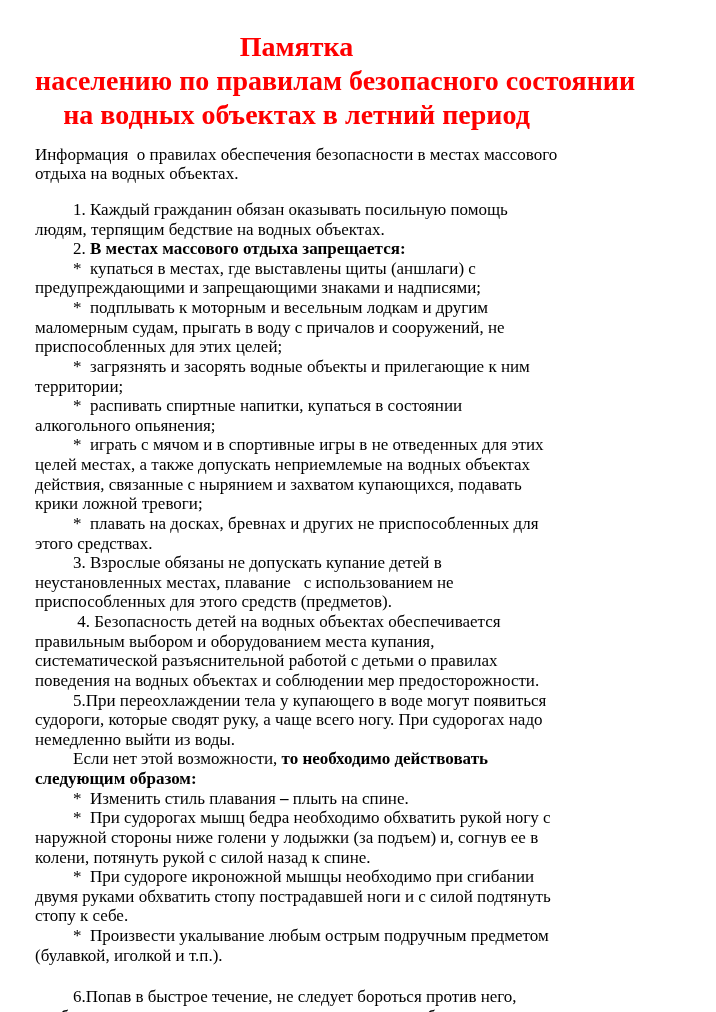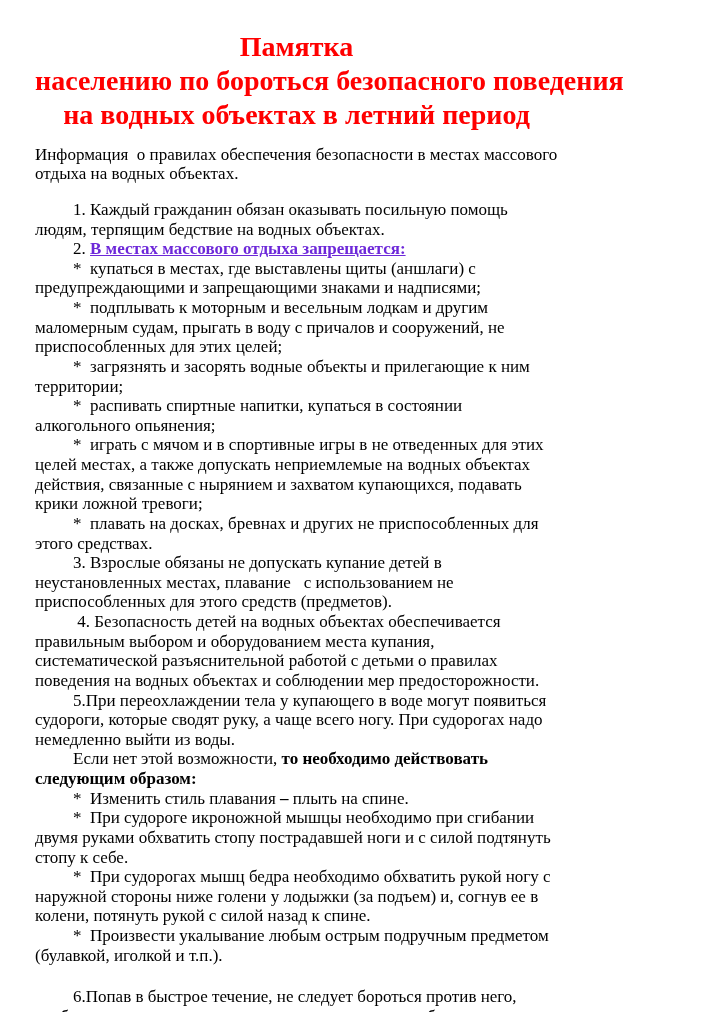--- a/index.html
+++ b/index.html
@@ -36,23 +36,22 @@
   .para {
     margin: 0;
     font-size: 17px;
     line-height: 1.155;
     text-indent: 38px;
     white-space: pre-wrap;
     text-align: left;
   }
   .para.no-indent { text-indent: 0; }
   .rules-link {
-    color: #6d28d9;
+    color: #000000;
     font-weight: bold;
-    text-decoration: underline;
     cursor: pointer;
   }
   .bold { font-weight: bold; }
   .gap-a { height: 16px; }
   .gap-b { height: 22px; }
   .doc-footer {
     margin-top: 14px;
     text-align: center;
   }
   .footer-line {
@@ -65,21 +64,21 @@
     font-family: Liberation Serif, serif;
   }
 </style>
 </head>
 <body>
 
 <div class="page">
 
   <h1 class="doc-title">
       <span class="title-line">Памятка</span>
-      <span class="title-line">населению по бороться безопасного поведения</span>
+      <span class="title-line">населению по правилам безопасного состоянии</span>
       <span class="title-line">на водных объектах в летний период</span>
     </h1>
 
   <p class="para no-indent">Информация  о правилах обеспечения безопасности в местах массового отдыха на водных объектах.</p>
 
   <div class="gap-a"></div>
 
   <p class="para">1. Каждый гражданин обязан оказывать посильную помощь людям, терпящим бедствие на водных объектах.</p>
 
   <p class="para"><span>2. </span><span class="rules-link">В местах массового отдыха запрещается:</span></p>
@@ -92,22 +91,22 @@
   <p class="para">*  плавать на досках, бревнах и других не приспособленных для этого средствах.</p>
 
   <p class="para">3. Взрослые обязаны не допускать купание детей в неустановленных местах, плавание   с использованием не приспособленных для этого средств (предметов).</p>
   <p class="para"> 4. Безопасность детей на водных объектах обеспечивается правильным выбором и оборудованием места купания, систематической разъяснительной работой с детьми о правилах поведения на водных объектах и соблюдении мер предосторожности.</p>
   <p class="para">5.При переохлаждении тела у купающего в воде могут появиться судороги, которые сводят руку, а чаще всего ногу. При судорогах надо немедленно выйти из воды.</p>
 
   <p class="para"><span>Если нет этой возможности, </span><span class="bold">то необходимо действовать следующим образом:</span></p>
 
   <p class="para"><span>*  Изменить стиль плавания </span><span class="bold">–</span><span> плыть на спине.</span></p>
 
+  <p class="para">*  При судорогах мышц бедра необходимо обхватить рукой ногу с наружной стороны ниже голени у лодыжки (за подъем) и, согнув ее в колени, потянуть рукой с силой назад к спине.</p>
   <p class="para">*  При судороге икроножной мышцы необходимо при сгибании двумя руками обхватить стопу пострадавшей ноги и с силой подтянуть стопу к себе.</p>
-  <p class="para">*  При судорогах мышц бедра необходимо обхватить рукой ногу с наружной стороны ниже голени у лодыжки (за подъем) и, согнув ее в колени, потянуть рукой с силой назад к спине.</p>
   <p class="para">*  Произвести укалывание любым острым подручным предметом (булавкой, иголкой и т.п.).</p>
 
   <div class="gap-b"></div>
 
   <p class="para">6.Попав в быстрое течение, не следует бороться против него, необходимо не нарушая дыхания плыть по течению к берегу.</p>
 
   <div class="doc-footer">
       <span class="footer-line">Соблюдение Вами правил безопасного поведения</span>
       <span class="footer-line">на водоемах позволит избежать несчастных случаев</span>
     </div>

